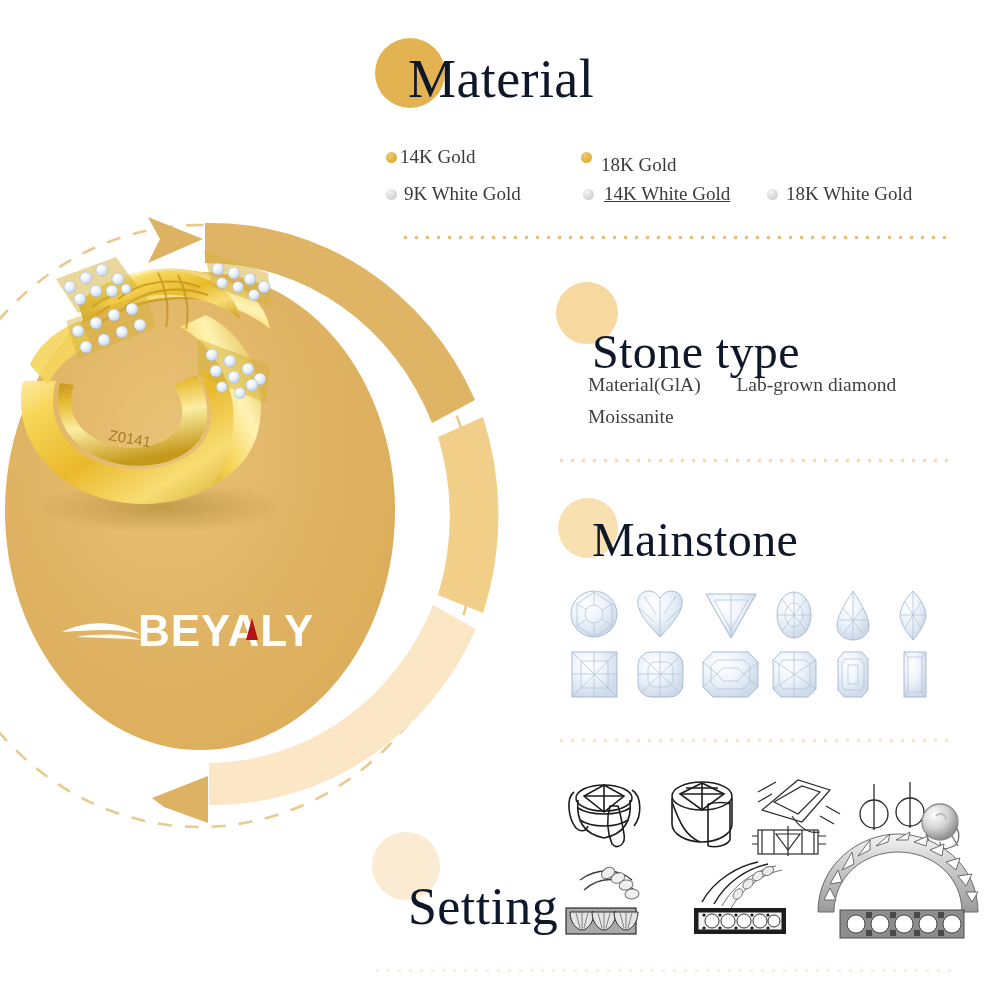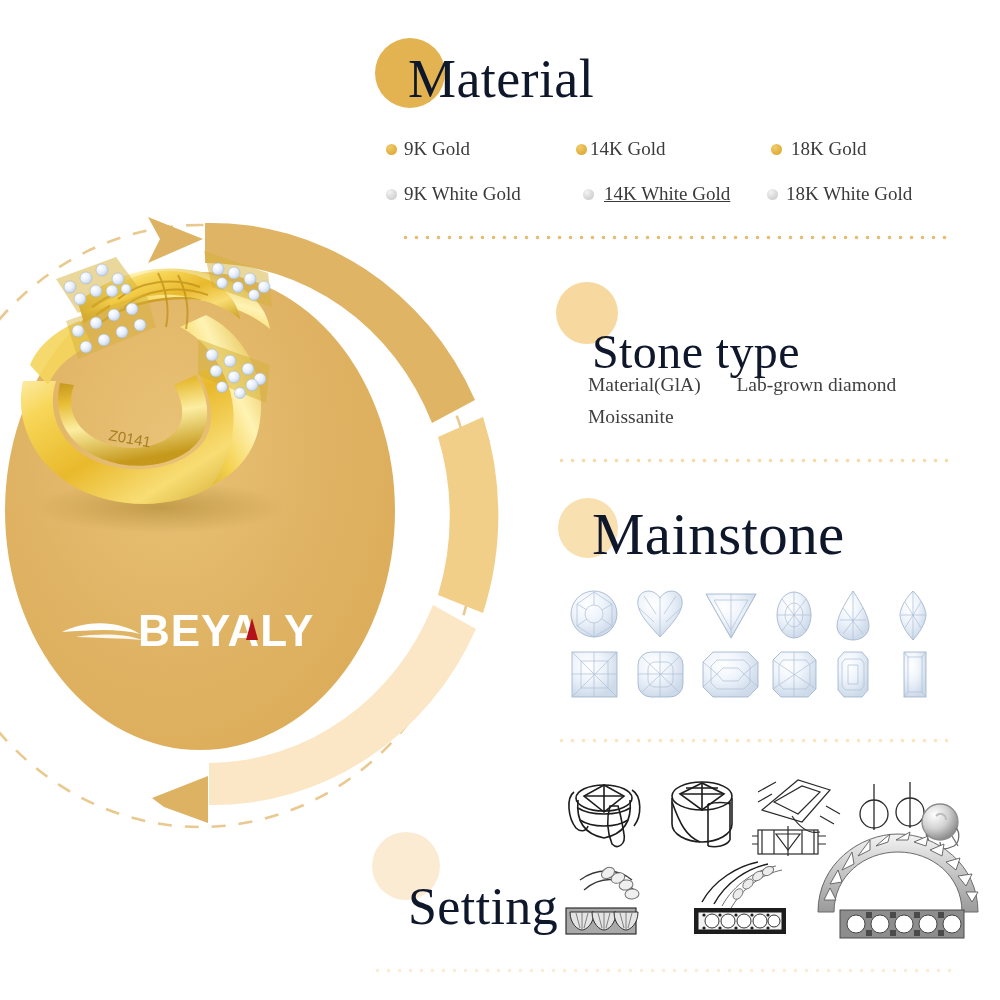--- a/index.html
+++ b/index.html
@@ -259,31 +259,27 @@
       </svg>
     </div>
   </div>
 
   <div class="panel">
     <div class="sec-circle" style="left:375px;top:38px;width:70px;height:70px;background:#e3b352;"></div>
 
     <div class="heading" style="left:408px;top:48px;font-size:54px;">Material</div>
 
     <div class="mat-row" style="left:386px;top:138px;width:600px;">
-      <div class="mat-item" style="width:190px;">
-        <span class="dot gold"></span>
-        <span class="mat-label">9K  Gold</span>
-      </div>
       <div class="mat-item" style="width:195px;">
         <span class="dot gold"></span>
         <span class="mat-label" style="margin-left:3px;">14K Gold</span>
       </div>
       <div class="mat-item">
         <span class="dot gold"></span>
-        <span class="mat-label" style="margin-left:9px;">18K Gold</span>
+        <span class="mat-label" style="margin-left:9px;margin-top:16px;">18K Gold</span>
       </div>
     </div>
 
     <div class="mat-row" style="left:386px;top:183px;width:600px;">
       <div class="mat-item" style="width:197px;">
         <span class="dot white"></span>
         <span class="mat-label">9K  White Gold</span>
       </div>
       <div class="mat-item" style="width:184px;">
         <span class="dot white"></span>
@@ -311,21 +307,21 @@
     <div class="stone-line" style="left:588px;top:406px;">
       <span>Moissanite</span>
     </div>
 
     <div class="dotline" style="left:556px;top:458px;width:396px;color:#f8dbab;"></div>
   </div>
 
   <div class="panel">
     <div class="sec-circle" style="left:558px;top:498px;width:60px;height:60px;background:#f9e0b0;"></div>
 
-    <div class="heading" style="left:592px;top:500px;font-size:59px;">Mainstone</div>
+    <div class="heading" style="left:592px;top:512px;font-size:48px;">Mainstone</div>
 
     <svg class="gem-grid" style="left:568px;top:586px;" width="400" height="120" viewBox="0 0 400 120">
       <defs>
         <radialGradient id="gem" cx="36%" cy="30%" r="72%">
           <stop offset="0%" stop-color="#ffffff"></stop>
           <stop offset="45%" stop-color="#f0f5fc"></stop>
           <stop offset="100%" stop-color="#cddaea"></stop>
         </radialGradient>
         <linearGradient id="gem2" x1="0" y1="0" x2="1" y2="1">
           <stop offset="0%" stop-color="#ffffff"></stop>

